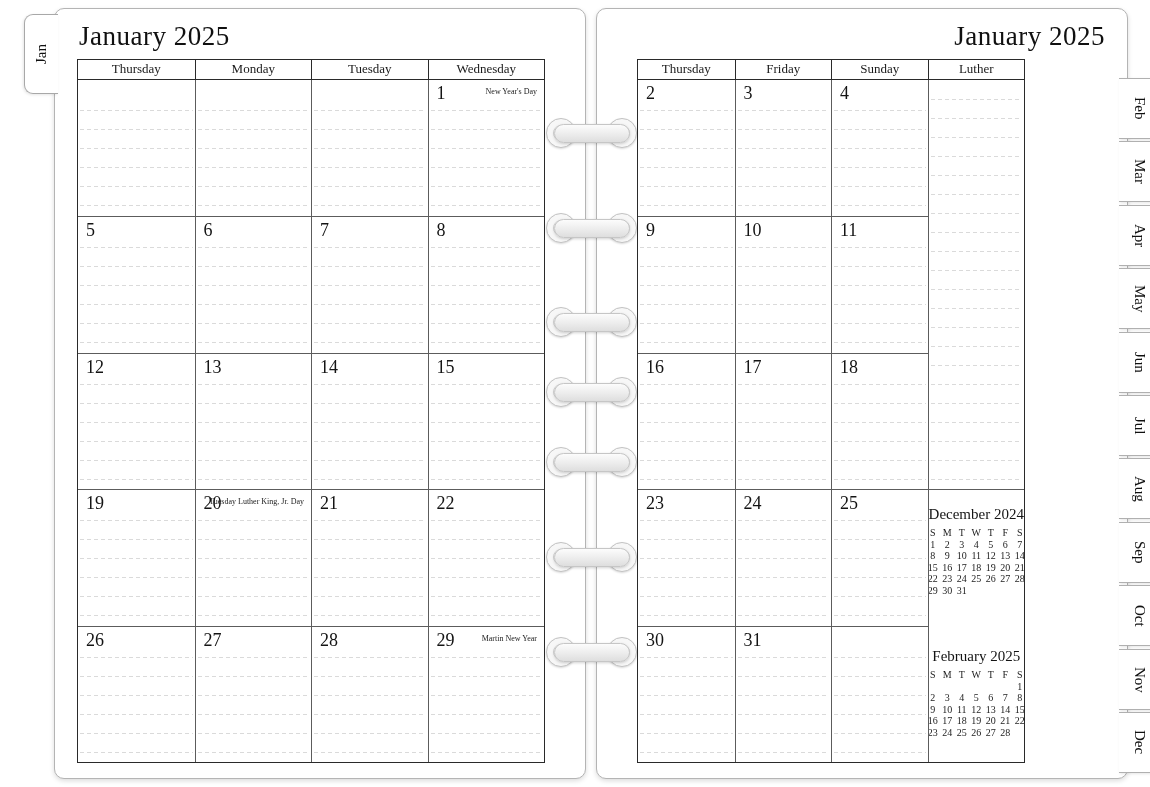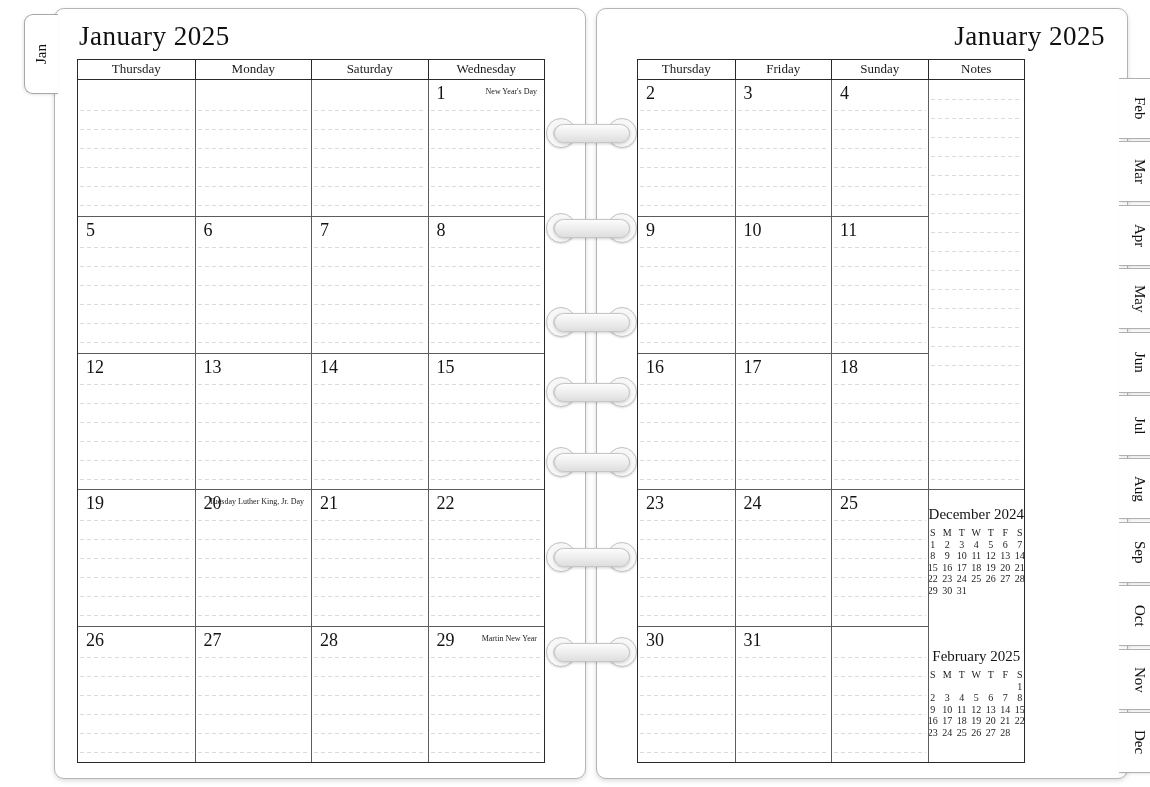--- a/index.html
+++ b/index.html
@@ -80,21 +80,21 @@
 
   <div class="tab tab-left">
     <span class="tab-label">Jan</span>
   </div>
 
   <div class="page left">
     <div class="page-title">January 2025</div>
     <div class="cal-table" id="left-table">
         <div class="hcell col0">Thursday</div>
         <div class="hcell col1">Monday</div>
-        <div class="hcell col2">Saturday</div>
+        <div class="hcell col2">Tuesday</div>
         <div class="hcell col3">Wednesday</div>
         <div class="cell col0 row0">
           <div class="rule" style="top: 30px;"></div>
           <div class="rule" style="top: 49px;"></div>
           <div class="rule" style="top: 68px;"></div>
           <div class="rule" style="top: 87px;"></div>
           <div class="rule" style="top: 106px;"></div>
           <div class="rule" style="top: 125px;"></div>
           <span class="date-num"></span>
         </div>
@@ -274,21 +274,21 @@
         </div>
       </div>
   </div>
 
   <div class="page right">
     <div class="page-title">January 2025</div>
     <div class="cal-table" id="right-table">
         <div class="hcell col0">Thursday</div>
         <div class="hcell col1">Friday</div>
         <div class="hcell col2">Sunday</div>
-        <div class="hcell col3">Notes</div>
+        <div class="hcell col3">Luther</div>
         <div class="cell col0 row0">
           <div class="rule" style="top: 30px;"></div>
           <div class="rule" style="top: 49px;"></div>
           <div class="rule" style="top: 68px;"></div>
           <div class="rule" style="top: 87px;"></div>
           <div class="rule" style="top: 106px;"></div>
           <div class="rule" style="top: 125px;"></div>
           <span class="date-num">2</span>
         </div>
         <div class="cell col1 row0">

